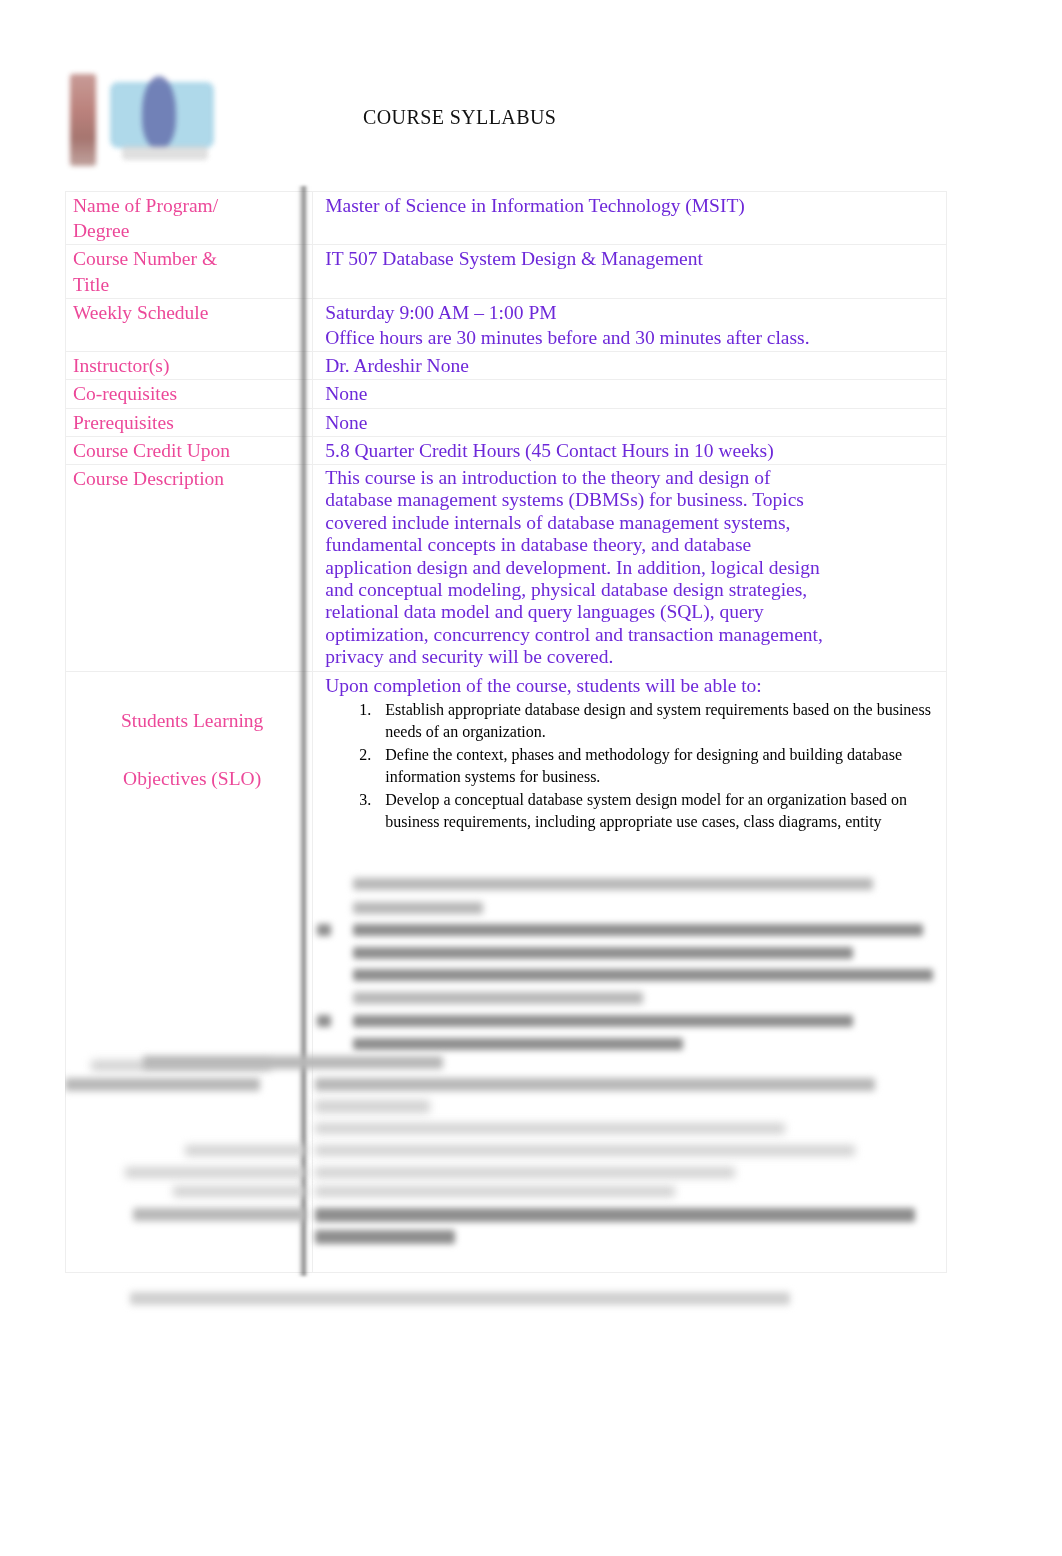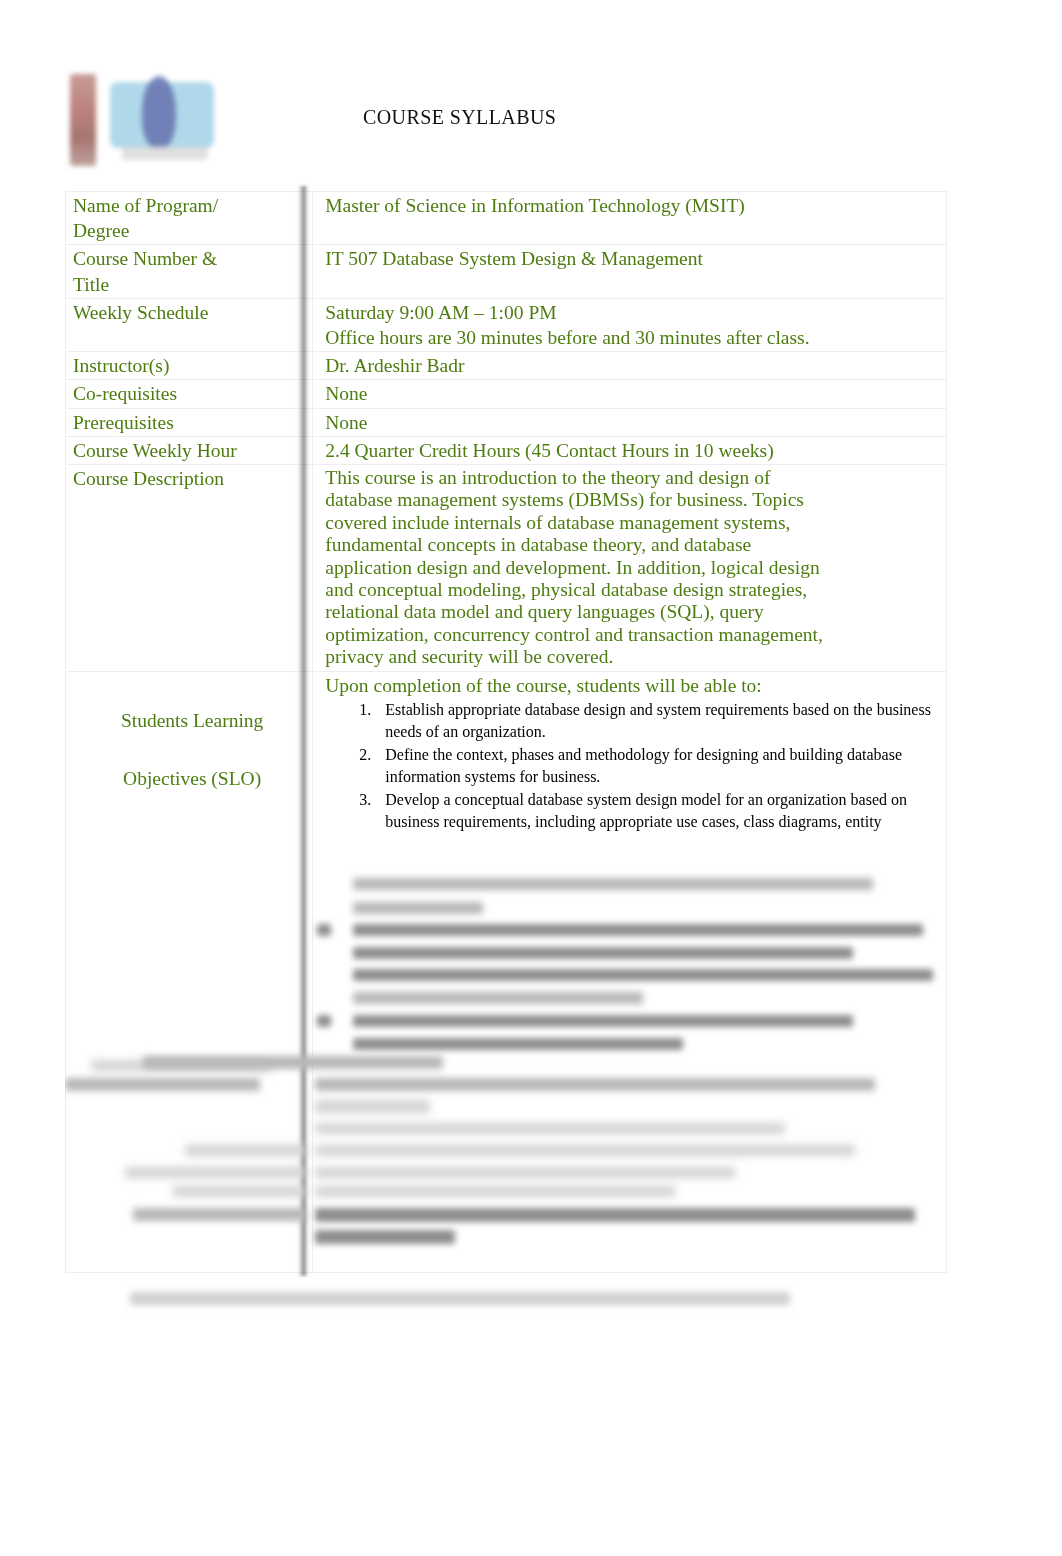--- a/index.html
+++ b/index.html
@@ -96,27 +96,27 @@
     padding: 0;
     border: 1px solid #eeeeee;
   }
   .col-label { width: 247px; }
   .col-value { width: 633px; }
 
   .lbl {
     font-size: 19.5px;
     line-height: 23.2px;
     padding: 2px 6px 2px 7px;
-    color: #4d7c0f;
+    color: #ec4899;
   }
   .val {
     font-size: 19.5px;
     line-height: 23.2px;
     padding: 2px 8px 2px 12px;
-    color: #4d7c0f;
+    color: #6d28d9;
   }
   .val.desc { line-height: 22.4px; }
 
   .lbl.slo-label {
     text-align: center;
     padding-top: 4px;
     padding-left: 18px;
     padding-right: 12px;
     margin-top: 33px;
   }
@@ -230,21 +230,21 @@
           <div class="val">Saturday 9:00 AM – 1:00 PM</div>
           <div class="val" style="padding-top:0">Office hours are 30 minutes before and 30 minutes after class.</div>
         </td>
       </tr>
 
       <tr>
         <td>
           <div class="lbl">Instructor(s)</div>
         </td>
         <td>
-          <div class="val">Dr. Ardeshir Badr</div>
+          <div class="val">Dr. Ardeshir None</div>
         </td>
       </tr>
 
       <tr>
         <td>
           <div class="lbl">Co-requisites</div>
         </td>
         <td>
           <div class="val">None</div>
         </td>
@@ -254,24 +254,24 @@
         <td>
           <div class="lbl">Prerequisites</div>
         </td>
         <td>
           <div class="val">None</div>
         </td>
       </tr>
 
       <tr>
         <td>
-          <div class="lbl">Course Weekly Hour</div>
-        </td>
-        <td>
-          <div class="val">2.4 Quarter Credit Hours (45 Contact Hours in 10 weeks)</div>
+          <div class="lbl">Course Credit Upon</div>
+        </td>
+        <td>
+          <div class="val">5.8 Quarter Credit Hours (45 Contact Hours in 10 weeks)</div>
         </td>
       </tr>
 
       <tr>
         <td>
           <div class="lbl">Course Description</div>
         </td>
         <td>
           <div class="val desc" style="width:500px">This course is an introduction to the theory and design of database management systems (DBMSs) for business. Topics covered include internals of database management systems, fundamental concepts in database theory, and database application design and development. In addition, logical design and conceptual modeling, physical database design strategies, relational data model and query languages (SQL), query optimization, concurrency control and transaction management, privacy and security will be covered.</div>
         </td>

